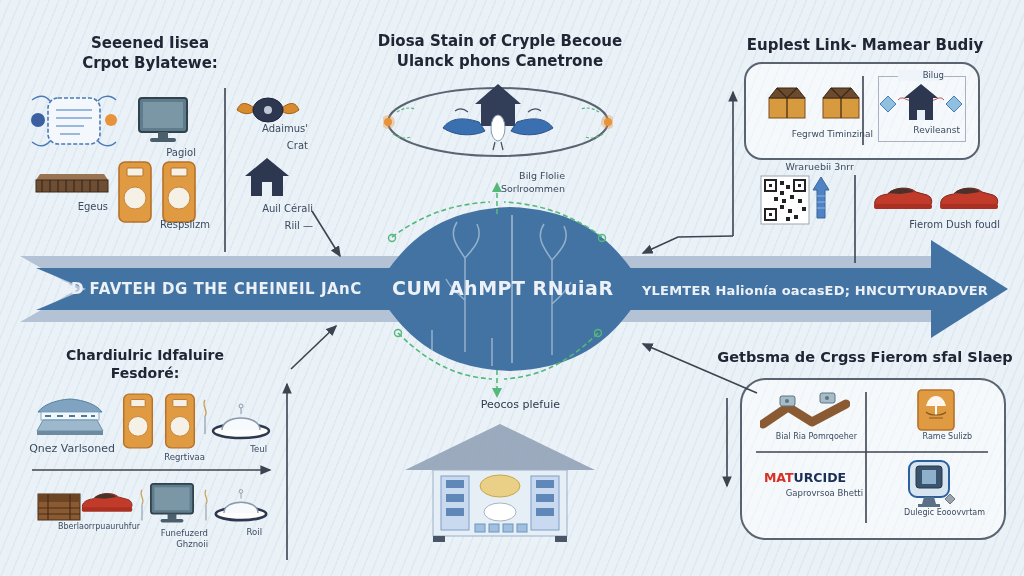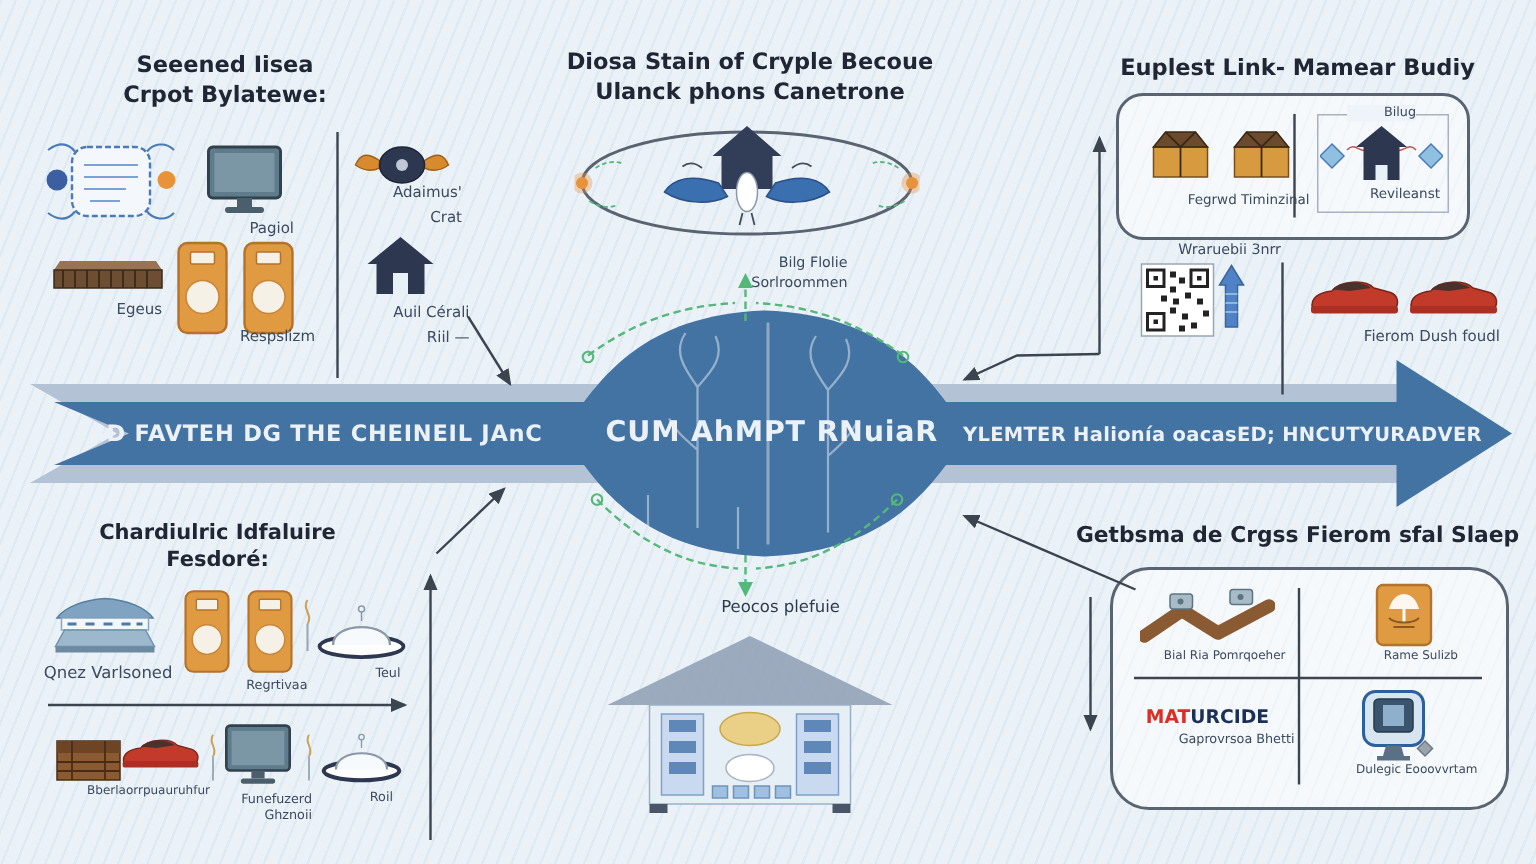--- a/index.html
+++ b/index.html
@@ -7,21 +7,21 @@
     position:relative;width:1024px;height:576px;overflow:hidden;
     font-family:"DejaVu Sans","Liberation Sans",sans-serif;
     background:
       repeating-linear-gradient(112deg, rgba(140,170,200,0.12) 0px, rgba(140,170,200,0.12) 1.5px, transparent 1.5px, transparent 9px),
       #eaf2f8;
   }
   .abs{position:absolute;}
   .pre{white-space:pre-line;}
   .heading{font-weight:bold;color:#202634;text-align:center;line-height:1.32;z-index:5;}
   .lbl{color:#3c4a5e;text-align:right;line-height:1.35;z-index:5;}
-  .atext{position:absolute;text-align:center;color:#ecf1f7;font-weight:bold;white-space:nowrap;z-index:5;letter-spacing:.5px;}
+  .atext{position:absolute;text-align:left;color:#ecf1f7;font-weight:bold;white-space:nowrap;z-index:5;letter-spacing:.5px;}
   .roundbox{position:absolute;border:2px solid #5a6370;background:rgba(255,255,255,0.5);z-index:2;}
   svg{display:block;}
   .layer{position:absolute;left:0;top:0;z-index:3;}
   .icon{position:absolute;z-index:4;}
 </style>
 </head>
 <body>
 
 <div class="canvas">
 

